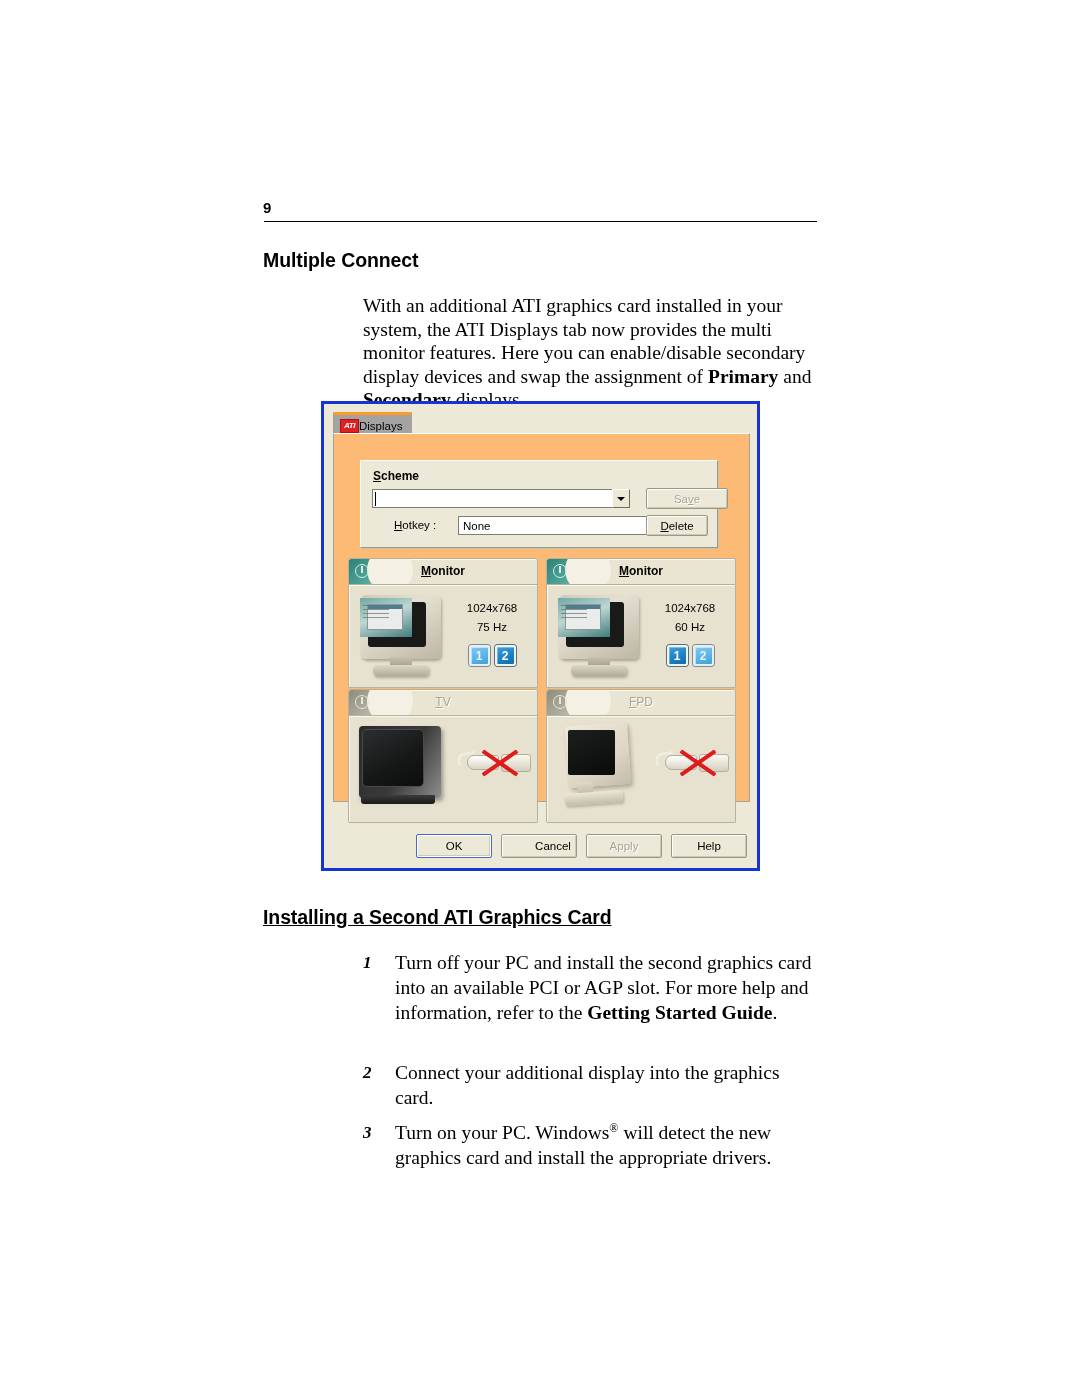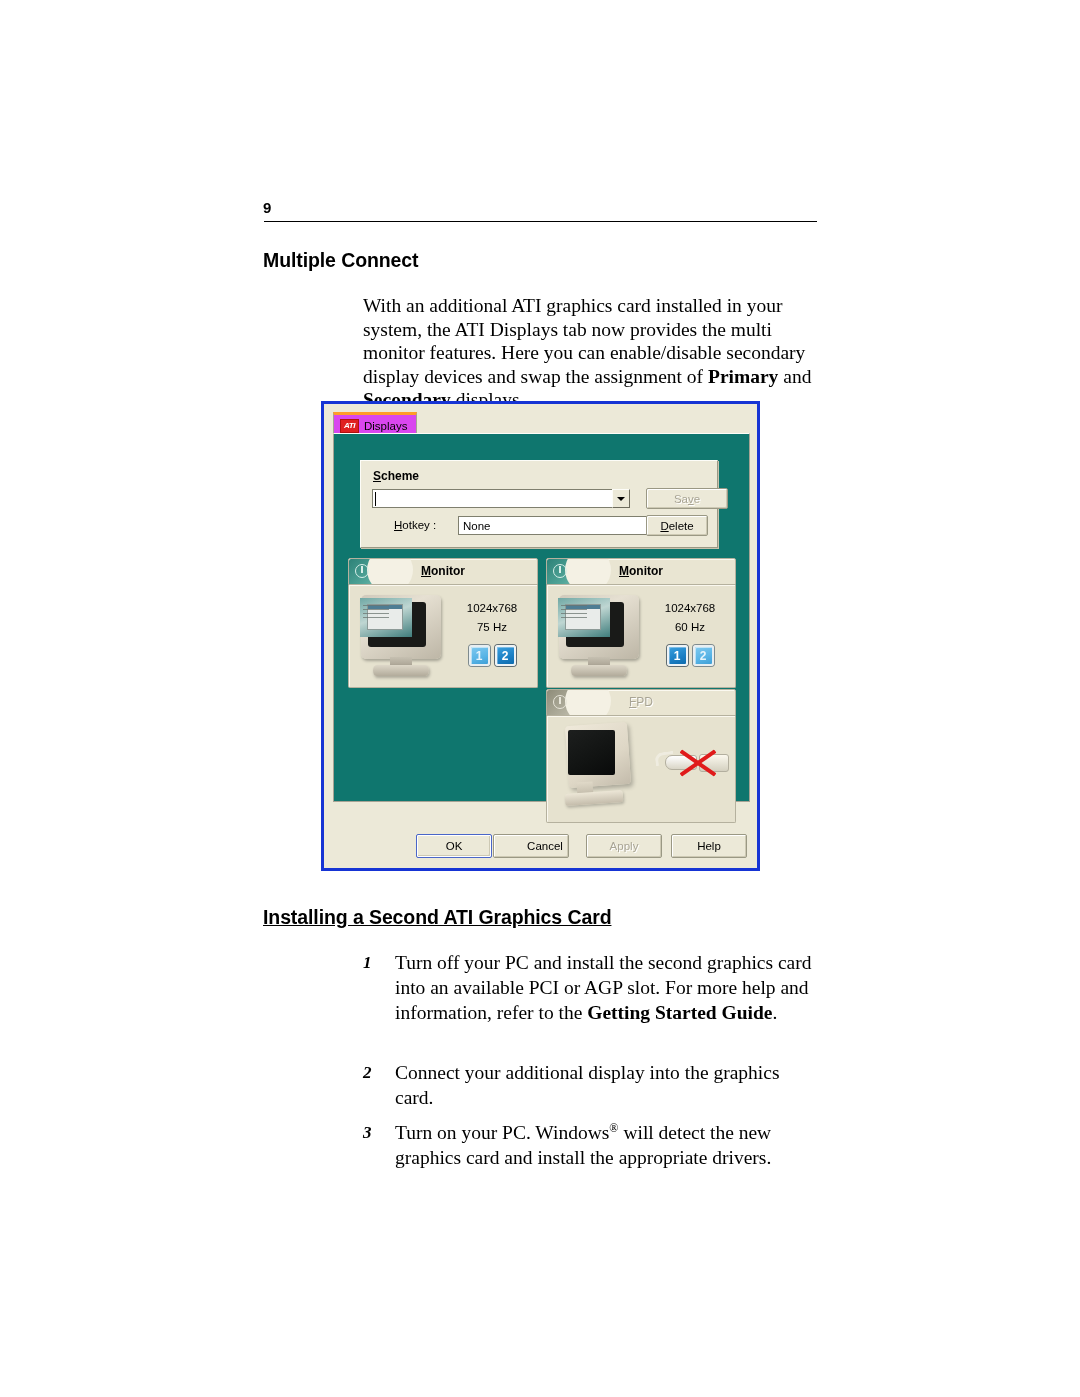--- a/index.html
+++ b/index.html
@@ -126,27 +126,26 @@
     width: 419px;
     height: 22px;
   }
   .tab {
     position: absolute;
     left: 0;
     top: 0;
     height: 24px;
     box-sizing: border-box;
     padding: 0 9px 0 6px;
-    background: #d946ef;
+    background: #a3a3a3;
     border: 1px solid #a6a394;
     border-top: 3px solid #ff9c29;
     border-bottom: none;
     display: flex;
     align-items: center;
-    gap: 5px;
     font-size: 11px;
     color: #000;
   }
   .ati-logo {
     width: 17px;
     height: 12px;
     background: #e02020;
     border: 1px solid #b01010;
     display: inline-flex;
     align-items: center;
@@ -161,21 +160,21 @@
   .tab-label { font-size: 11.5px; }
 
   
   .tab-body {
     position: absolute;
     left: 9px;
     top: 29px;
     width: 417px;
     height: 369px;
     box-sizing: border-box;
-    background: #0f766e;
+    background: #fdba74;
     border: 1px solid #a6a394;
     border-top-color: #fdfdf8;
   }
 
   
   .scheme-group {
     position: absolute;
     left: 26px;
     top: 26px;
     width: 358px;
@@ -623,21 +622,21 @@
     position: absolute;
     top: 0;
     width: 76px;
     height: 24px;
   }
   .dlg-btn.default {
     border: 1px solid #4a66c8;
     box-shadow: inset 0 0 0 1px #ffffff, inset -2px -2px 0 #cdc9b4;
   }
   #btn-ok     { left: 83px; }
-  #btn-cancel { left: 160px; padding-left: 28px; }
+  #btn-cancel { left: 168px; padding-left: 28px; }
   #btn-apply  { left: 253px; }
   #btn-help   { left: 338px; }
 </style>
 </head>
 <body>
 
 <div class="page">
 
   <div class="page-number">9</div>
   <div class="header-rule"></div>
@@ -735,20 +734,41 @@
               <div>1024x768</div>
               <div>60 Hz</div>
             </div>
             <div class="badges">
               <span class="badge dark">1</span>
               <span class="badge light">2</span>
             </div>
           </div>
         </div>
 
+        <div class="device" id="dev-tv">
+          <div class="device-header">
+            <span class="power-corner off"></span>
+            <span class="power-glyph off"></span>
+            <span class="device-title off"><span class="ul">T</span><span>V</span></span>
+          </div>
+          <div class="device-body tall">
+            <span class="tv">
+              <span class="body"></span>
+              <span class="tube"></span>
+              <span class="foot"></span>
+            </span>
+            <span class="cable">
+              <span class="wire"></span>
+              <span class="plug-l"></span>
+              <span class="plug-r"></span>
+              <span class="x1"></span>
+              <span class="x2"></span>
+            </span>
+          </div>
+        </div>
 
         <div class="device" id="dev-fpd">
           <div class="device-header">
             <span class="power-corner off"></span>
             <span class="power-glyph off"></span>
             <span class="device-title off"><span class="ul">F</span><span>PD</span></span>
           </div>
           <div class="device-body tall">
             <span class="fpd">
               <span class="panel"></span>

